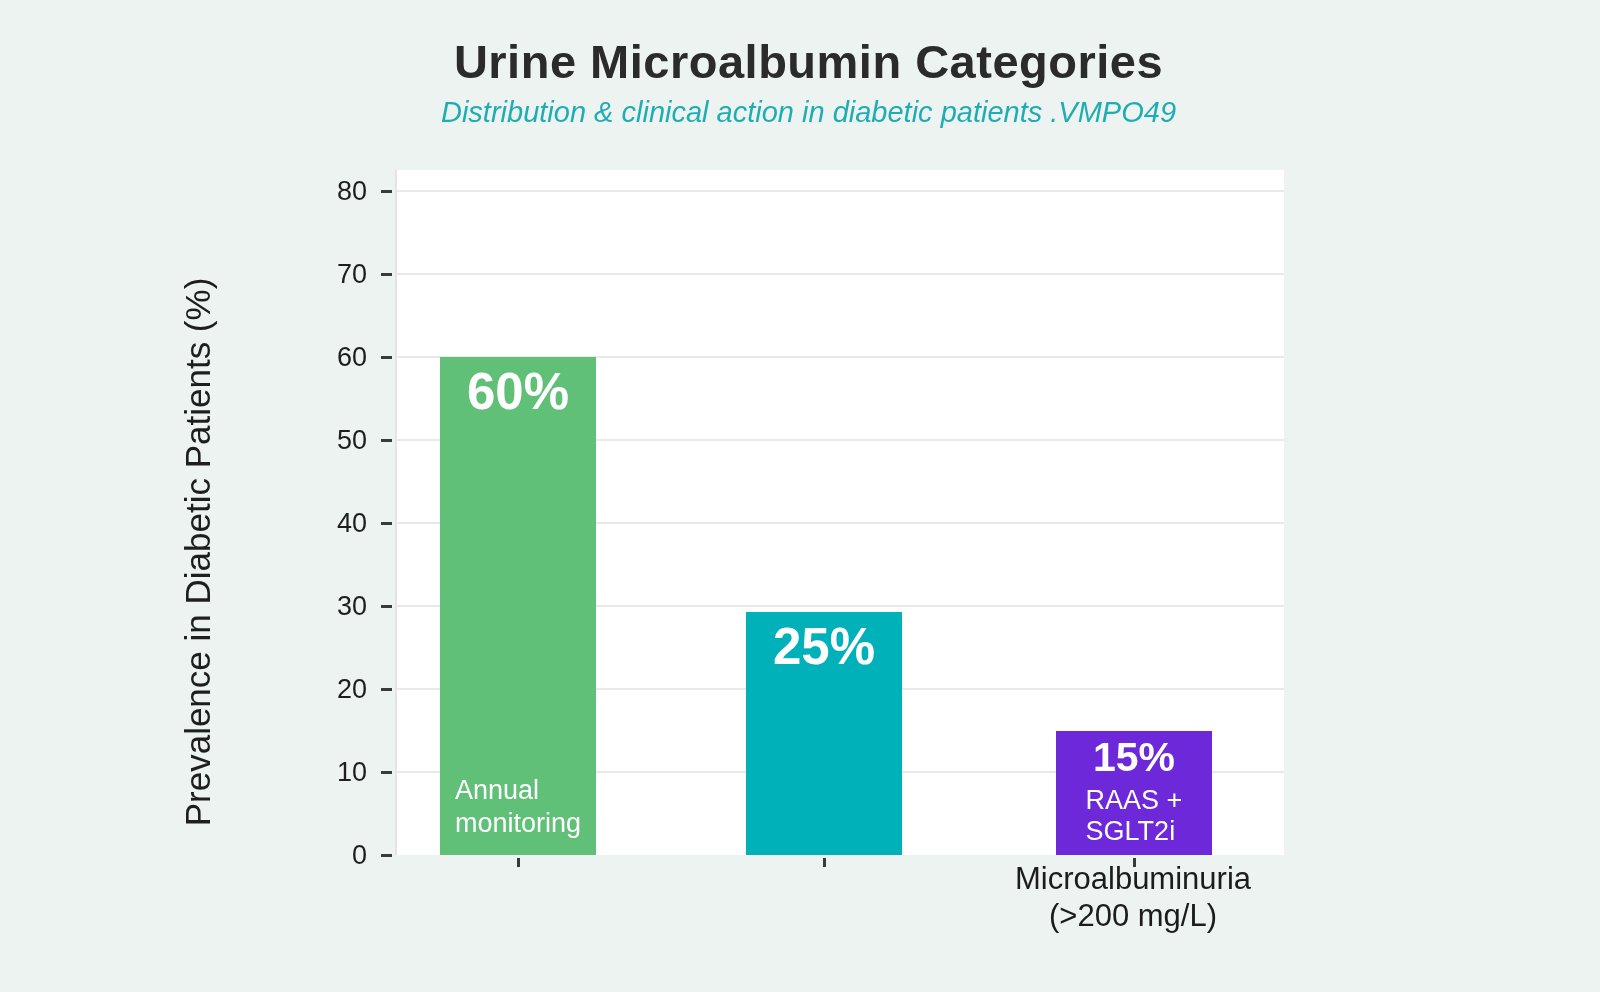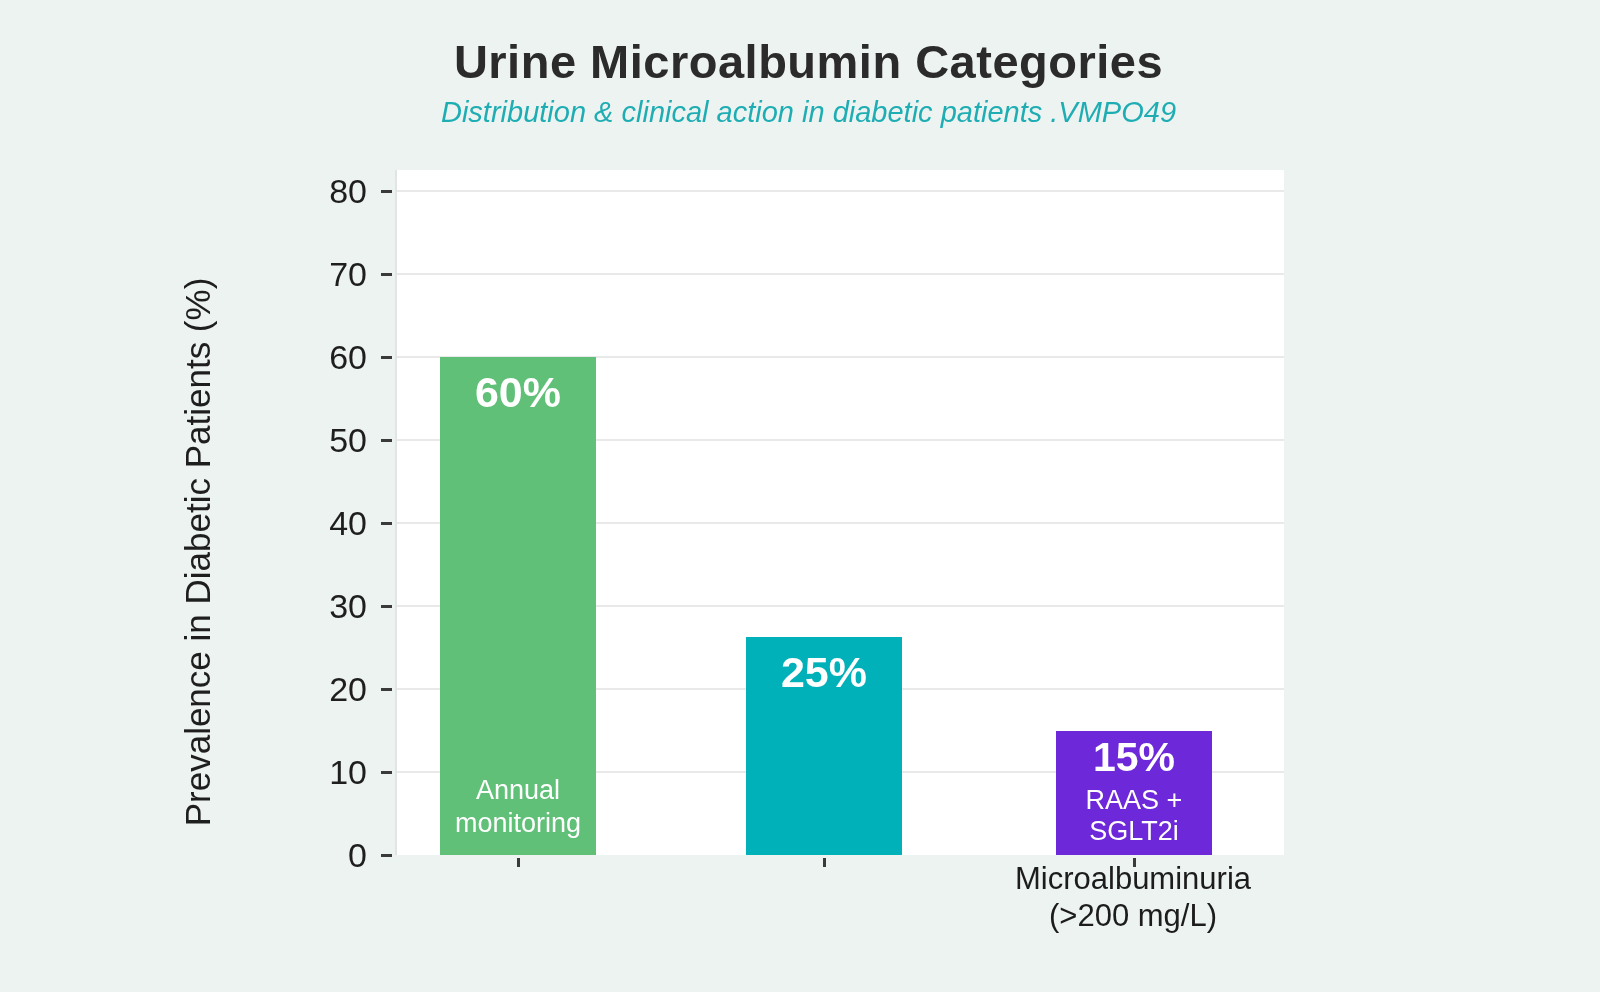--- a/index.html
+++ b/index.html
@@ -69,50 +69,49 @@
     left: -16px;
     width: 11px;
     height: 3px;
     background: #3a3a3a;
   }
   .y-tick-label {
     position: absolute;
     left: -130px;
     width: 100px;
     text-align: right;
-    font-size: 34px;
+    font-size: 27px;
     line-height: 34px;
     color: #1e1e1e;
   }
   .bar {
     position: absolute;
     bottom: 0;
     width: 156px;
     z-index: 1;
     display: flex;
     flex-direction: column;
     justify-content: space-between;
     align-items: center;
     color: #ffffff;
   }
   .bar-1 { left: 43px; }
   .bar-2 { left: 349px; }
   .bar-3 { left: 659px; }
   .bar-value {
-    font-size: 43px;
+    font-size: 51px;
     font-weight: 700;
     line-height: 46px;
     margin-top: 12px;
     text-align: center;
   }
   .bar-action {
     font-size: 27px;
     line-height: 33px;
     margin-bottom: 15px;
-    text-align: center;
   }
   .bar-3 .bar-value {
     font-size: 41px;
     line-height: 43px;
     margin-top: 5px;
   }
   .bar-3 .bar-action {
     line-height: 31px;
     margin-bottom: 8px;
   }
@@ -161,21 +160,21 @@
       <div class="gridline" style="top: 601px;"></div>
 
     <div class="bar bar-1" style="height: 498px; background: rgb(97, 192, 120);">
       <div class="bar-value">60%</div>
       <div class="bar-action">
         <div>Annual</div>
         <div>monitoring</div>
       </div>
     </div>
 
-    <div class="bar bar-2" style="height: 218px; background: rgb(0, 177, 186);">
+    <div class="bar bar-2" style="height: 243px; background: rgb(0, 177, 186);">
       <div class="bar-value">25%</div>
     </div>
 
     <div class="bar bar-3" style="height: 124.5px; background: #6d28d9;">
       <div class="bar-value">15%</div>
       <div class="bar-action">
         <div>RAAS +</div>
         <div>SGLT2i</div>
       </div>
     </div>

